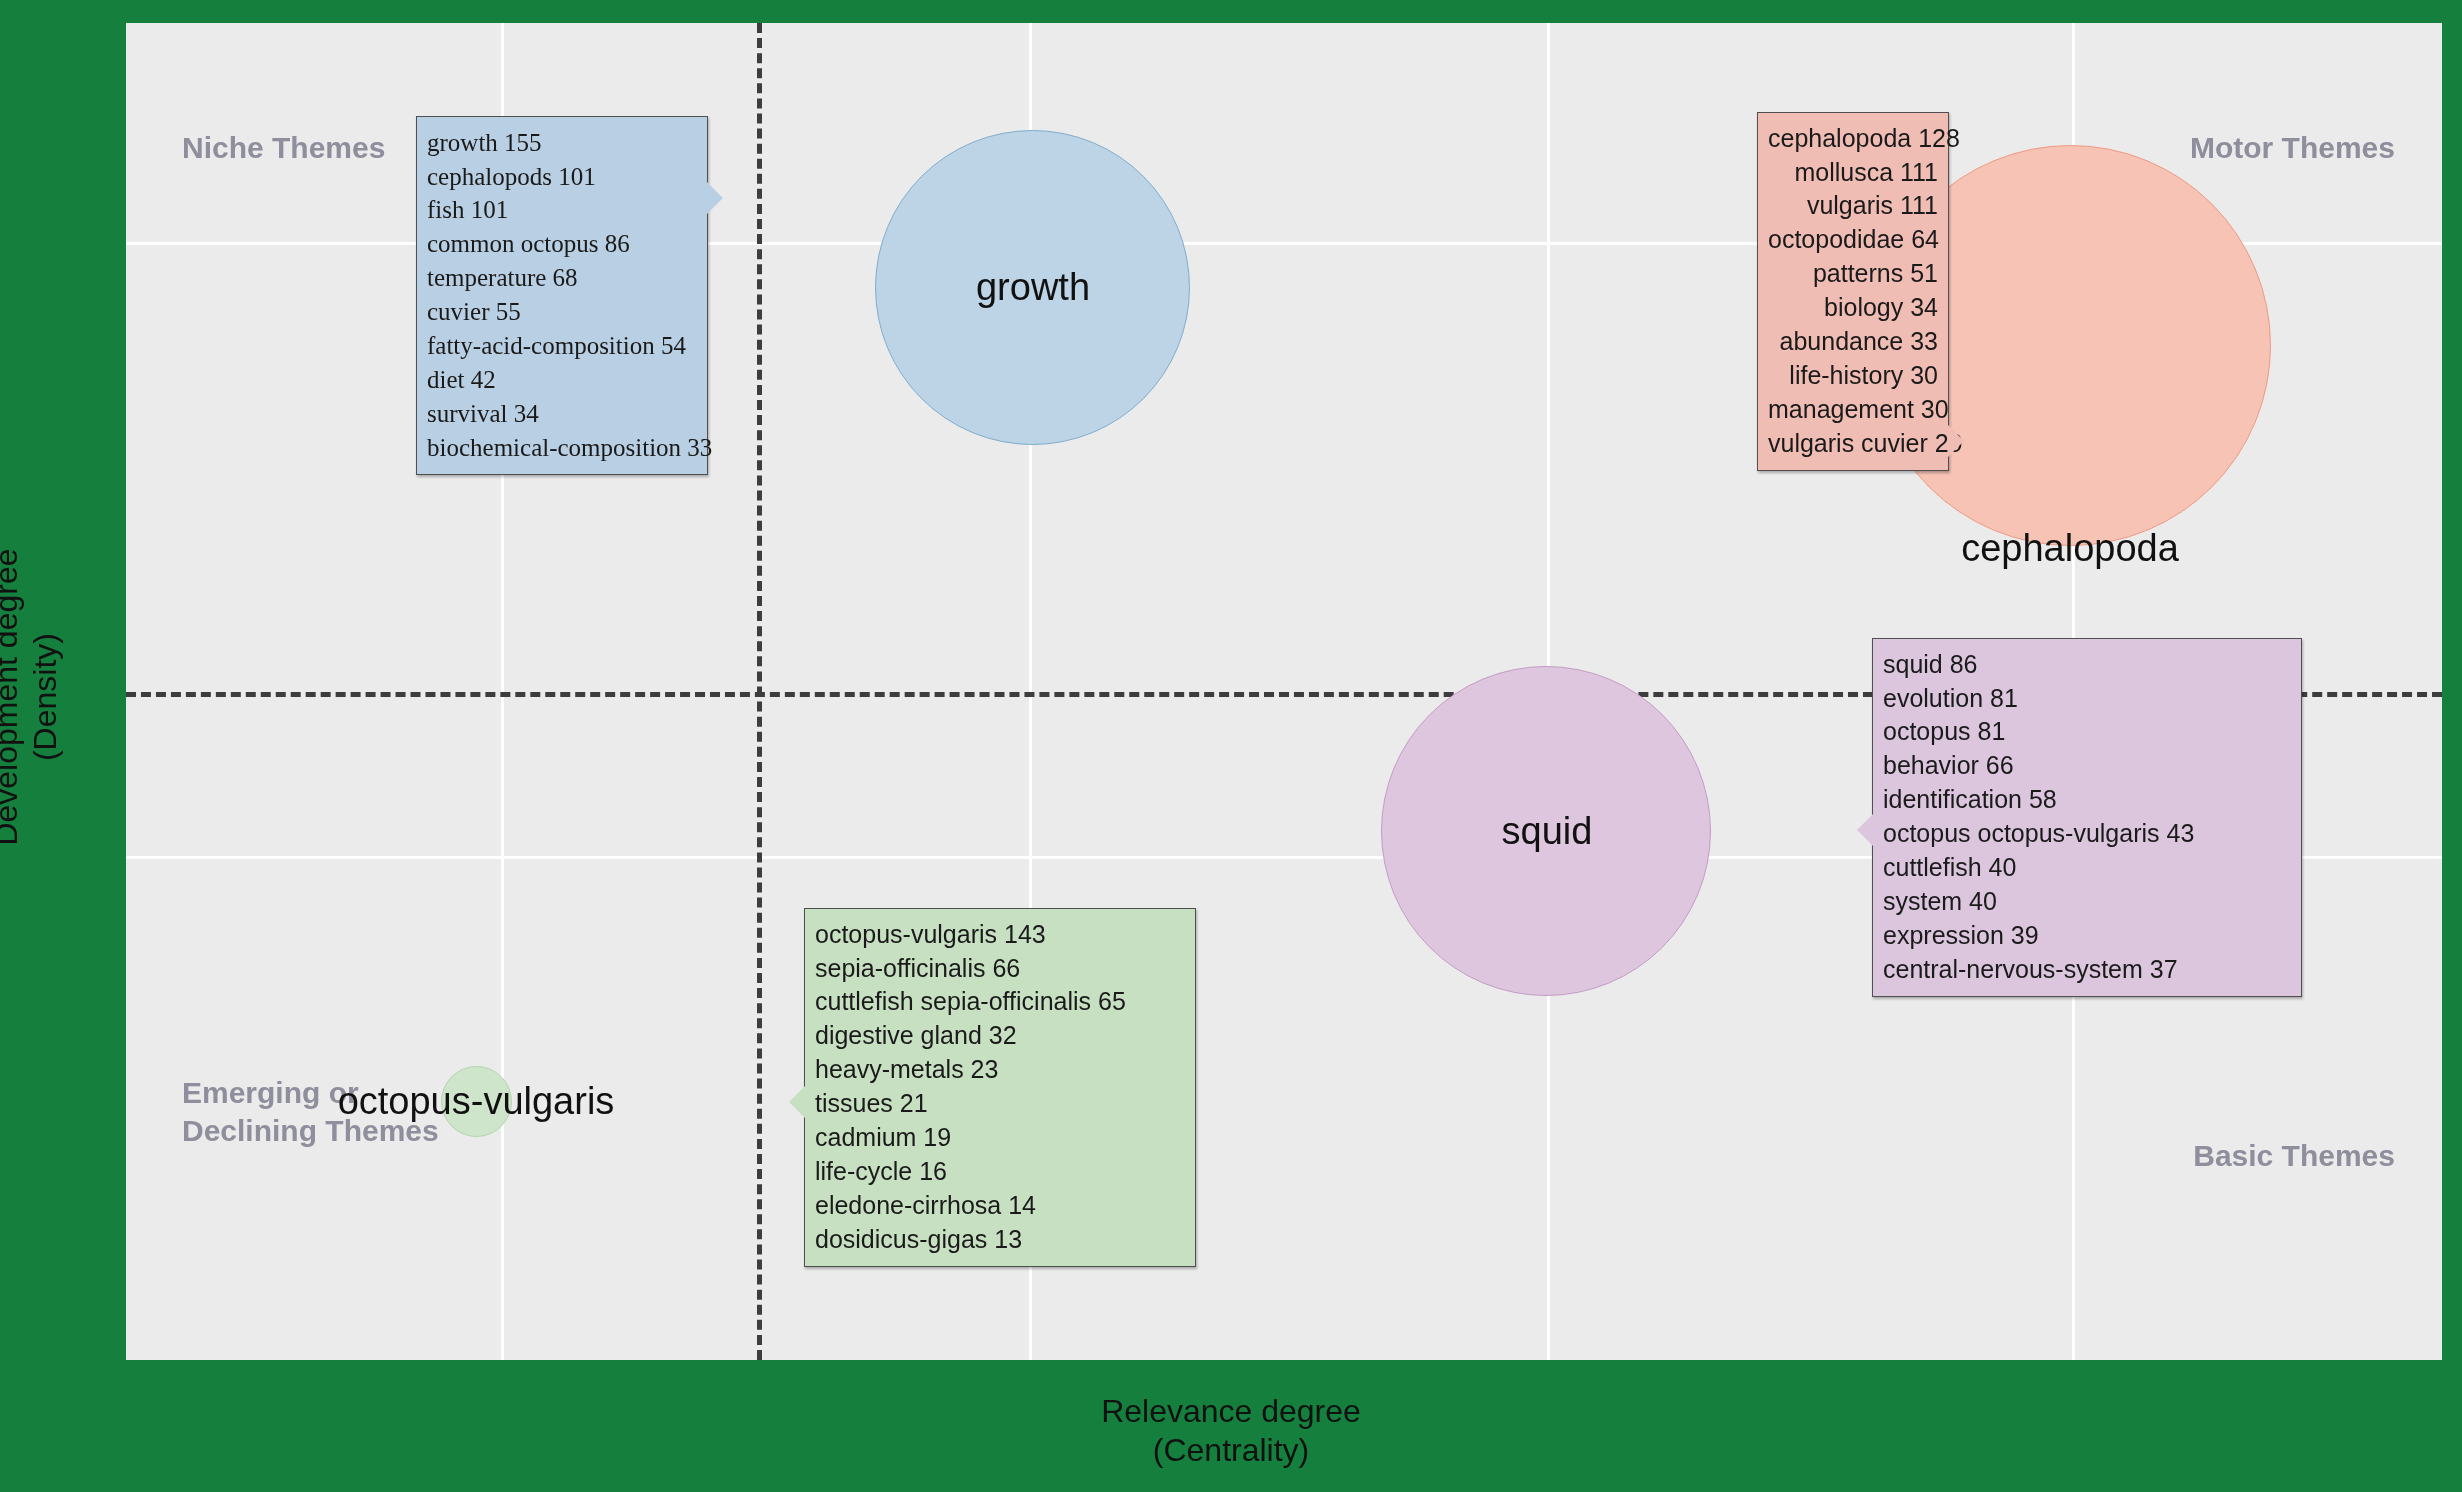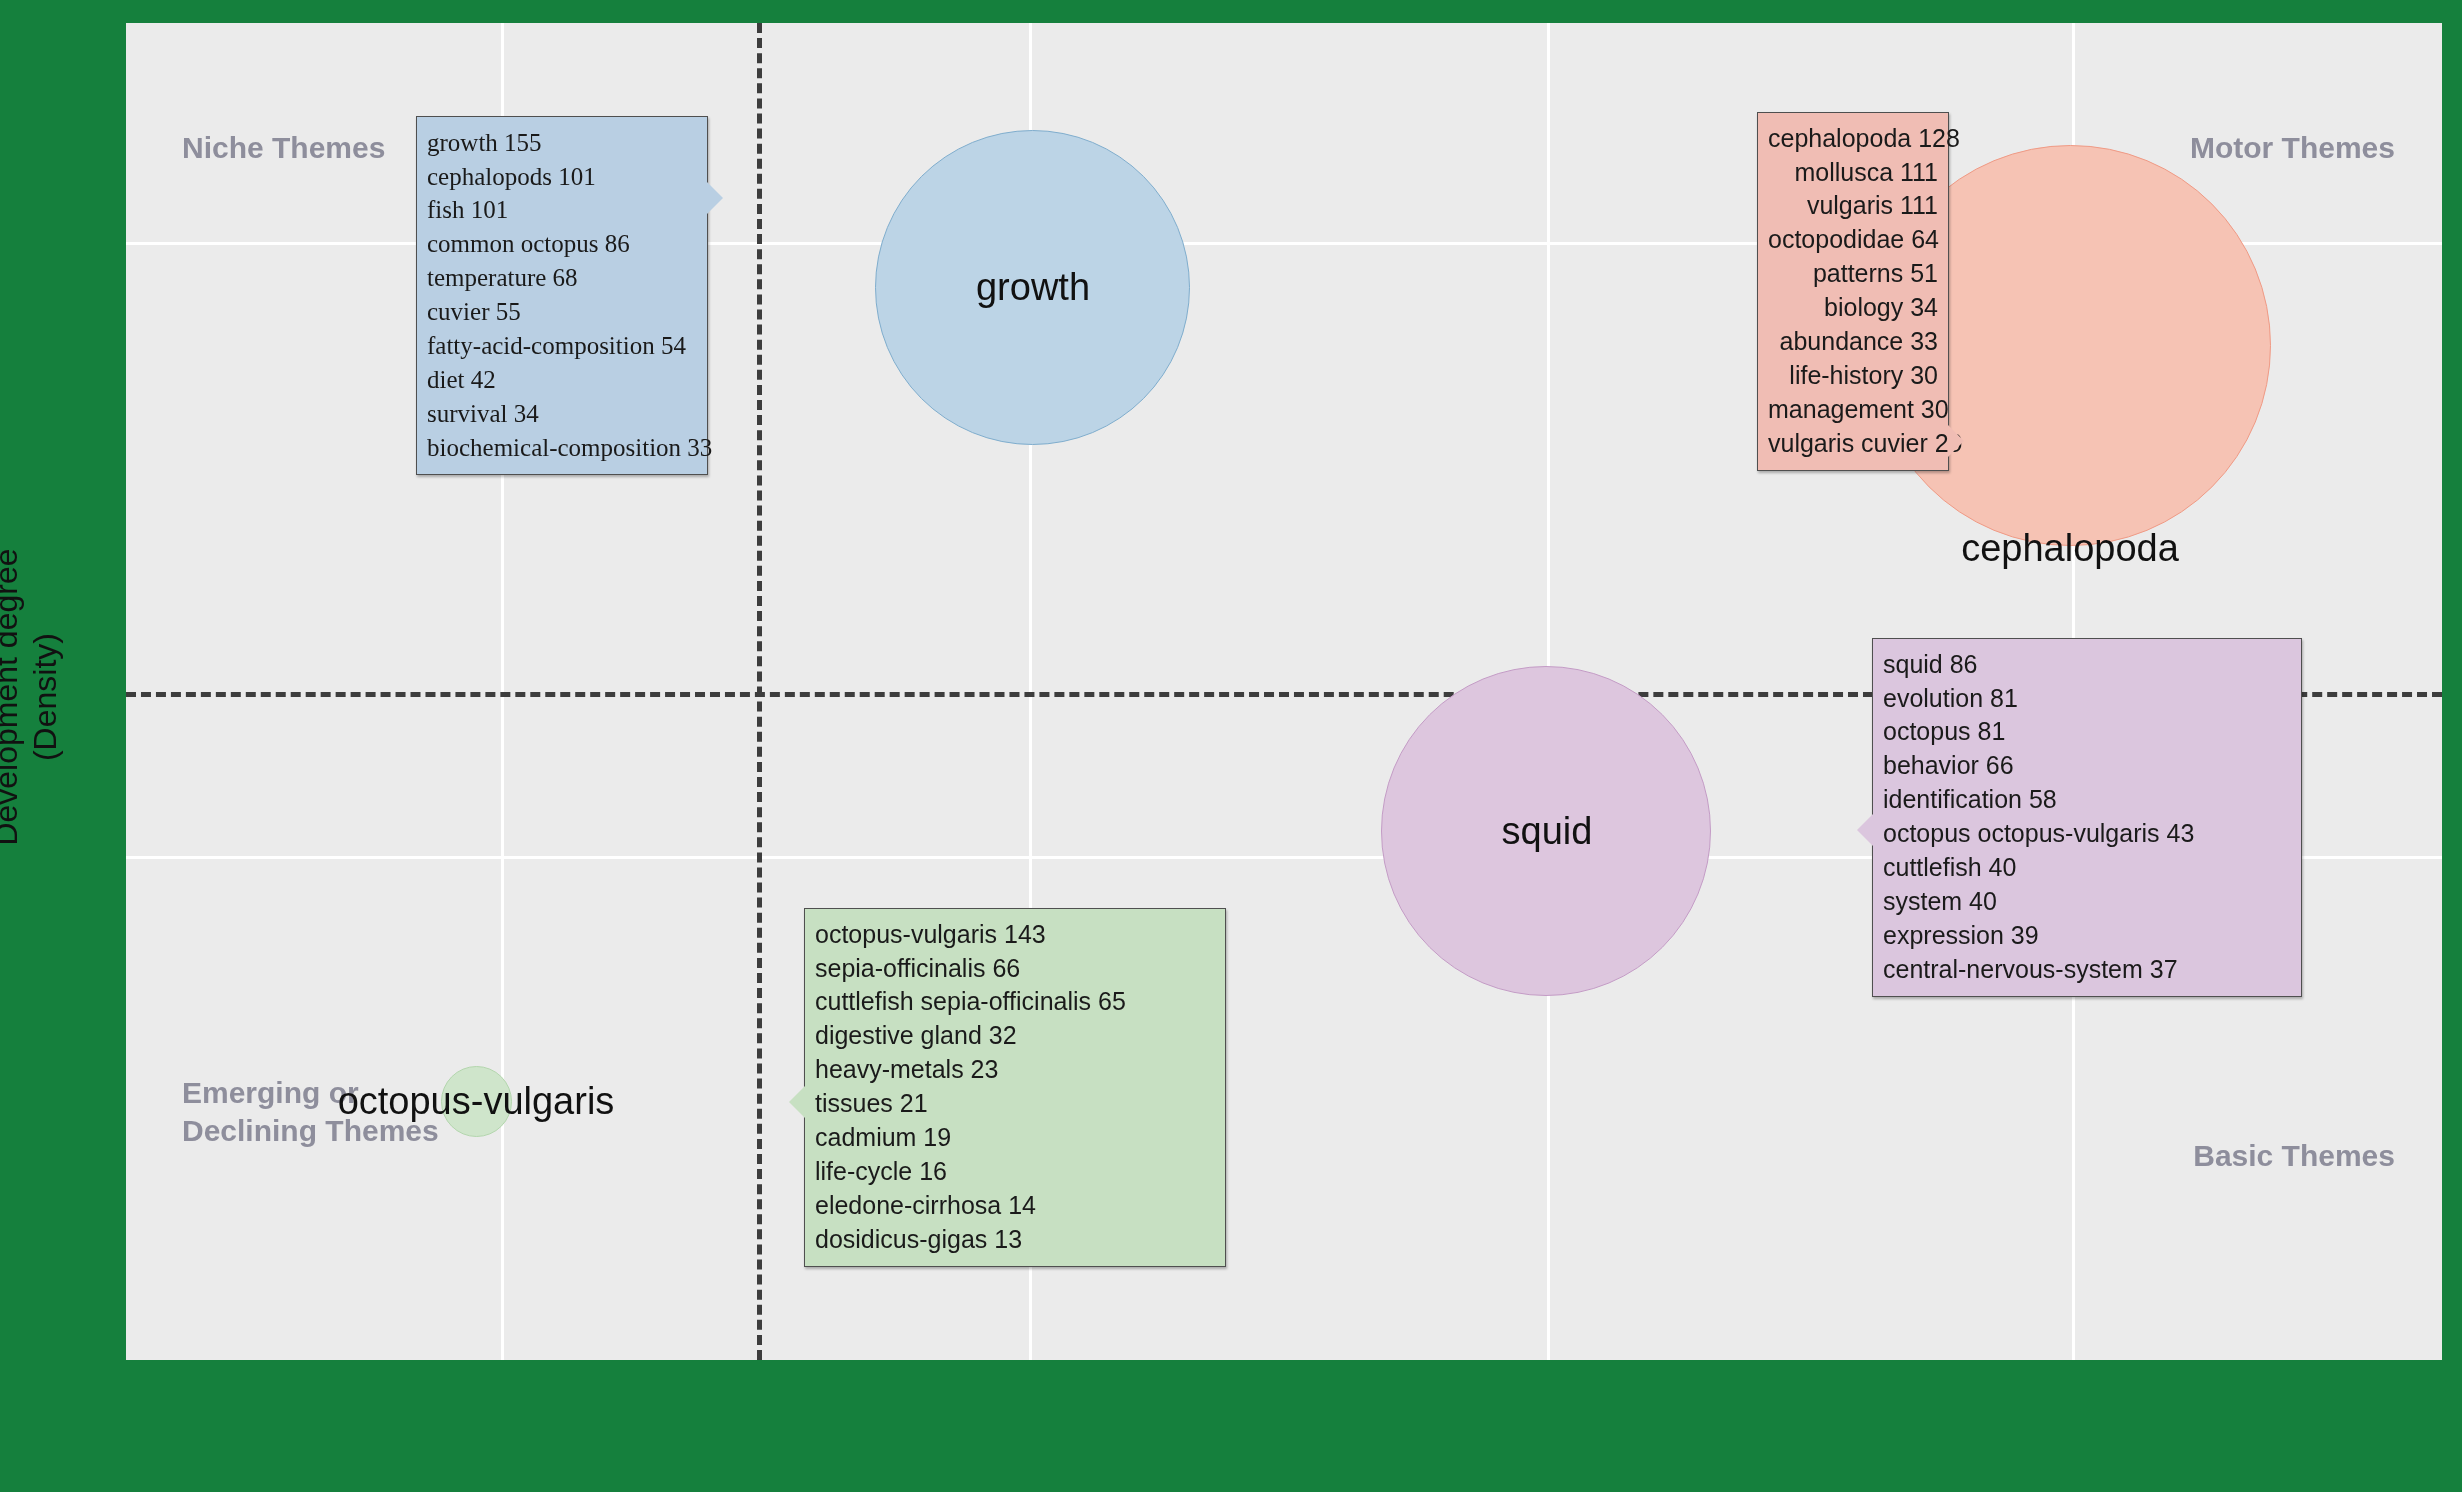--- a/index.html
+++ b/index.html
@@ -39,21 +39,21 @@
 
   
   .tip{position:absolute;box-sizing:border-box;border:1.9px solid #4f4f4f;
        box-shadow:1.2px 1.9px 2.5px rgba(0,0,0,.28);font-size:25px;line-height:1.355;color:#1a1a1a;
        padding:8.7px 10px 10px 10px;}
   .tip span{display:block;white-space:nowrap;}
 
   #tip-growth{left:290px;top:93px;width:292px;background:#b9cfe3;font-family:Liberation Serif, serif;}
   #tip-ceph{left:1631px;top:89px;width:192px;background:#f0bdb4;text-align:right;}
   #tip-squid{left:1746px;top:615px;width:430px;background:#dbc6de;}
-  #tip-octo{left:678px;top:885px;width:422px;background:#c7e0c2;}
+  #tip-octo{left:678px;top:885px;width:392px;background:#c7e0c2;}
 
   
   .beak-r{position:absolute;right:-16px;width:0;height:0;
           border-top:16px solid transparent;border-bottom:16px solid transparent;}
   .beak-l{position:absolute;left:-16px;width:0;height:0;
           border-top:16px solid transparent;border-bottom:16px solid transparent;}
 
   
   #xaxis-title{position:absolute;left:0;right:0;top:1392px;text-align:center;
                font-size:32px;color:#111;line-height:1.22;white-space:pre-line;}
@@ -146,17 +146,19 @@
       <span>heavy-metals 23</span>
       <span>tissues 21</span>
       <span>cadmium 19</span>
       <span>life-cycle 16</span>
       <span>eledone-cirrhosa 14</span>
       <span>dosidicus-gigas 13</span>
     </div>
 
   </div>
 
+  <div id="xaxis-title">Relevance degree
+(Centrality)</div>
   <div id="yaxis-title">Development degree
 (Density)</div>
 
 </div>
 
 
 </body></html>

